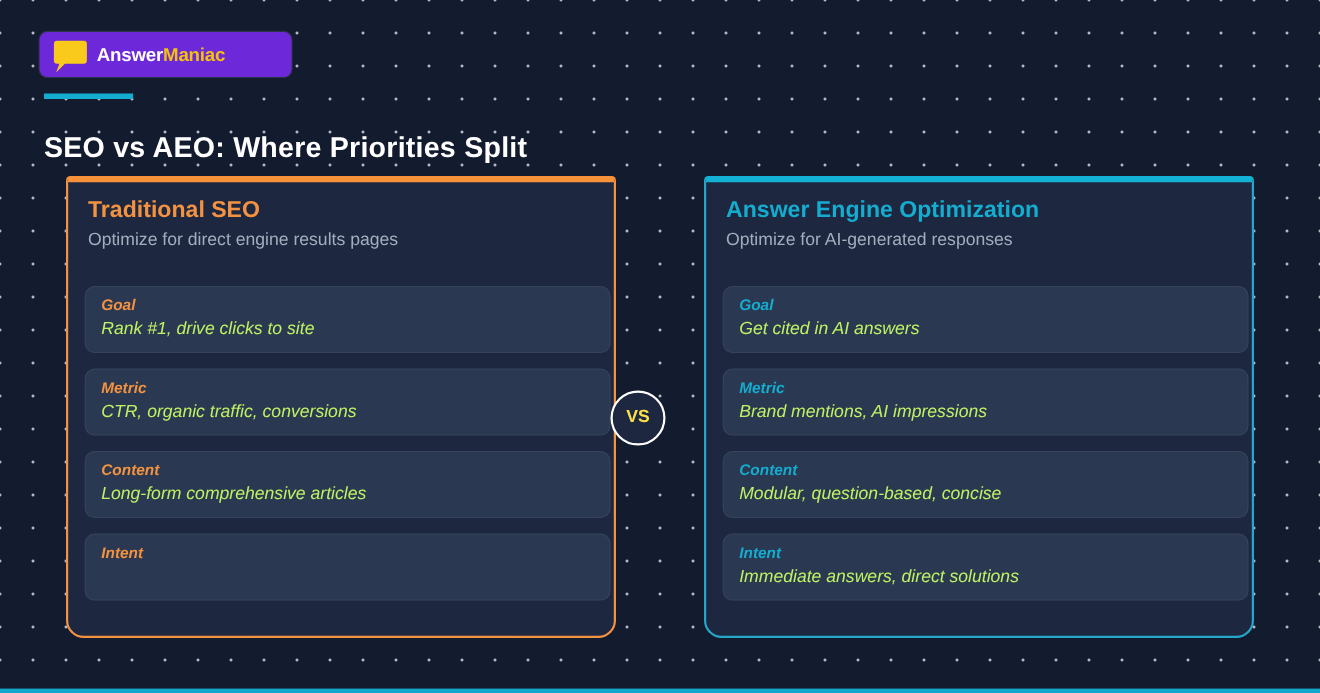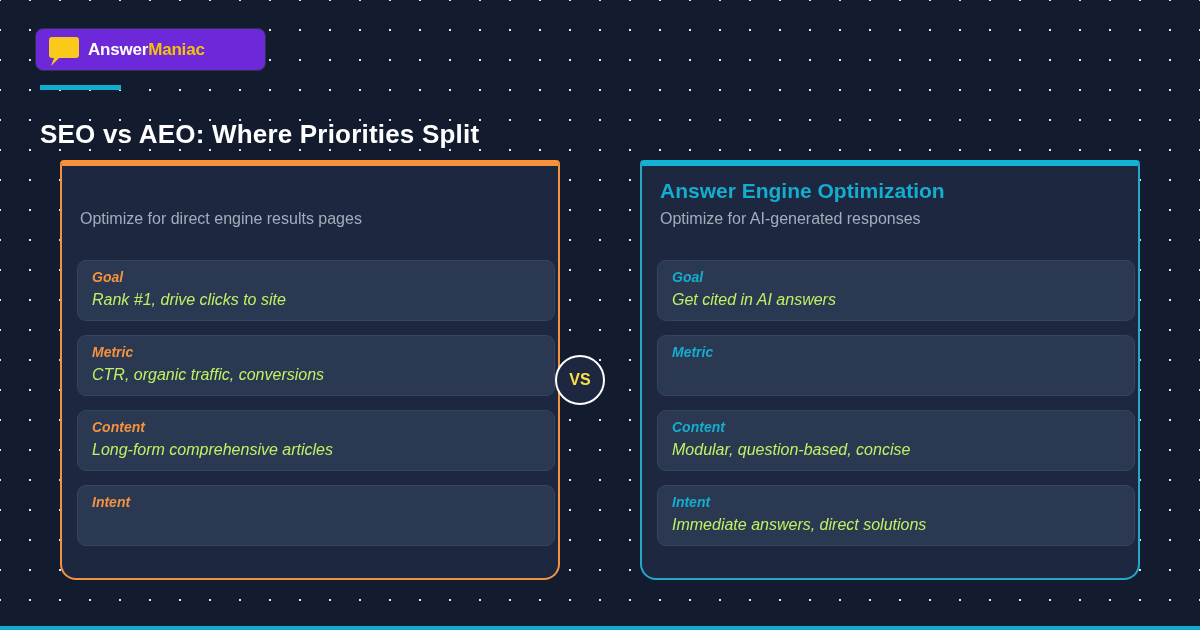--- a/index.html
+++ b/index.html
@@ -71,20 +71,21 @@
   </svg>
   <div class="logo-text">
     <span class="a">Answer</span><span class="b">Maniac</span>
   </div>
 </div>
 
 <div class="accent-bar"></div>
 <h1 class="page-title">SEO vs AEO: Where Priorities Split</h1>
 
 <div class="card seo">
+  <div class="card-title">Traditional SEO</div>
   <div class="card-sub">Optimize for direct engine results pages</div>
   <div class="row" style="top:94px">
     <div class="row-label">Goal</div>
     <div class="row-value">Rank #1, drive clicks to site</div>
   </div>
   <div class="row" style="top:169px">
     <div class="row-label">Metric</div>
     <div class="row-value">CTR, organic traffic, conversions</div>
   </div>
   <div class="row" style="top:244px">
@@ -100,20 +101,21 @@
 
 <div class="card aeo">
   <div class="card-title">Answer Engine Optimization</div>
   <div class="card-sub">Optimize for AI-generated responses</div>
   <div class="row" style="top:94px">
     <div class="row-label">Goal</div>
     <div class="row-value">Get cited in AI answers</div>
   </div>
   <div class="row" style="top:169px">
     <div class="row-label">Metric</div>
+    <div class="row-value">Brand mentions, AI impressions</div>
   </div>
   <div class="row" style="top:244px">
     <div class="row-label">Content</div>
     <div class="row-value">Modular, question-based, concise</div>
   </div>
   <div class="row" style="top:319px">
     <div class="row-label">Intent</div>
     <div class="row-value">Immediate answers, direct solutions</div>
   </div>
 </div>

